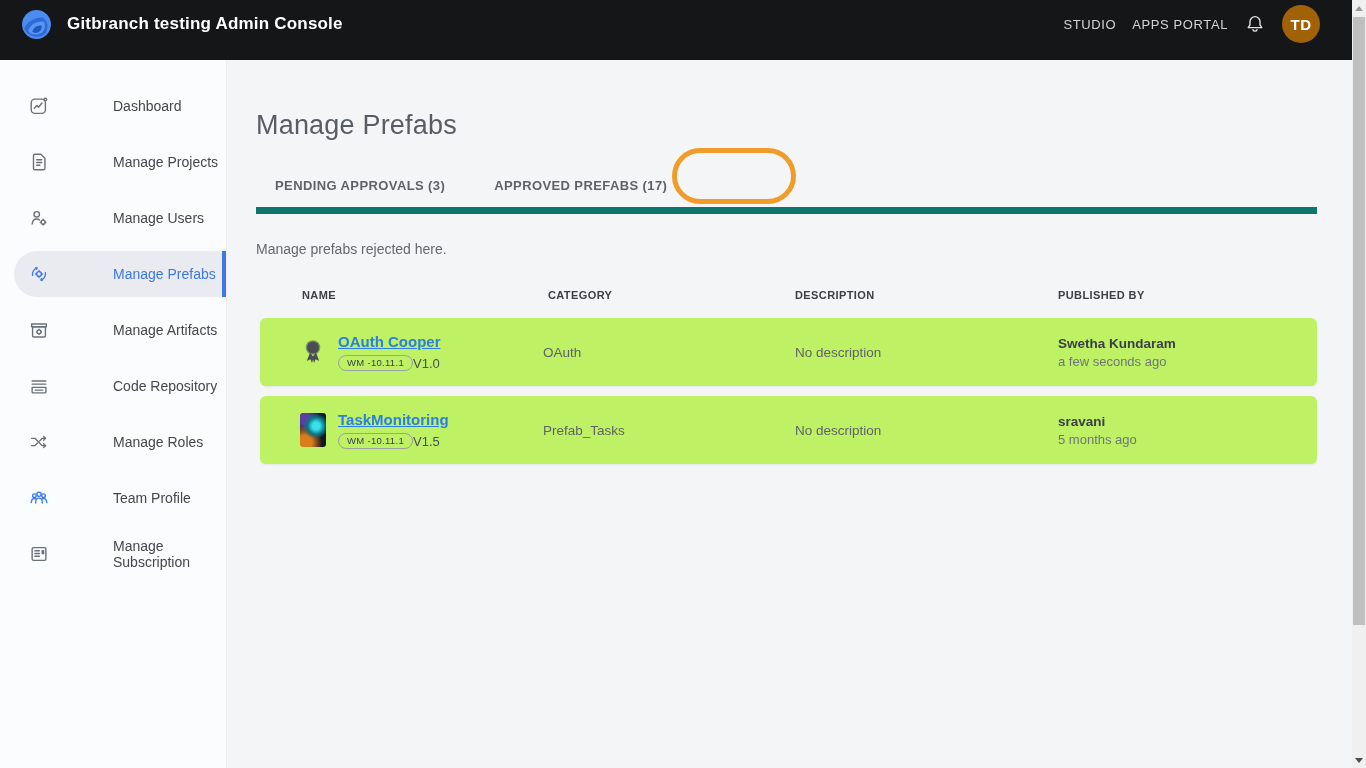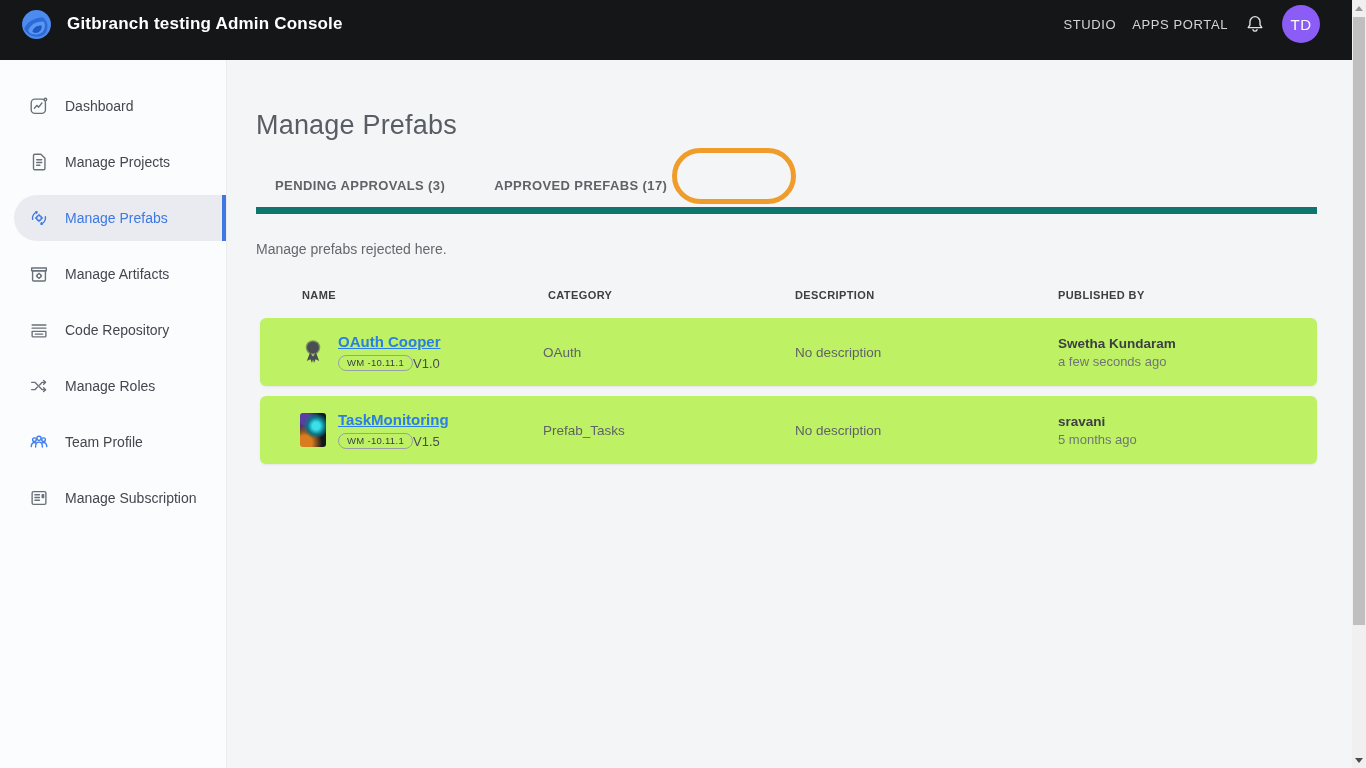--- a/index.html
+++ b/index.html
@@ -6,25 +6,25 @@
   html,body { width:1366px; height:768px; overflow:hidden; font-family:"Liberation Sans",sans-serif; background:#f4f5f7; }
   .app { position:relative; width:1366px; height:768px; }
 
   
   .topbar { position:absolute; top:0; left:0; width:1366px; height:60px; background:#151618; display:flex; align-items:center; padding:0 46px 12px 20px; z-index:5; }
   .logo { width:33px; height:33px; flex:0 0 auto; }
   .topbar-title { color:#fff; font-size:17px; font-weight:700; margin-left:14px; letter-spacing:.2px; }
   .topbar-right { margin-left:auto; display:flex; align-items:center; gap:16px; }
   .topbar-link { color:#d2d4d6; font-size:13px; letter-spacing:.6px; cursor:pointer; text-decoration:none; }
   .bell { width:22px; height:24px; display:block; }
-  .avatar { width:38px; height:38px; border-radius:50%; background:#8b5cf6; color:#fdfdfd; display:flex; align-items:center; justify-content:center; font-size:15px; font-weight:400; letter-spacing:.5px; cursor:pointer; }
+  .avatar { width:38px; height:38px; border-radius:50%; background:#a16207; color:#fdfdfd; display:flex; align-items:center; justify-content:center; font-size:15px; font-weight:700; letter-spacing:.5px; cursor:pointer; }
 
   
   .sidebar { position:absolute; top:60px; left:0; width:226px; height:708px; background:#fbfcfd; box-shadow:1px 0 0 #ececef; padding-top:18px; z-index:2; }
-  .side-item { position:relative; height:56px; display:flex; align-items:center; padding-left:28px; cursor:pointer; color:#43474e; font-size:14px; }
+  .side-item { position:relative; height:56px; display:flex; align-items:center; padding-left:28px; cursor:pointer; color:#43474e; font-size:14px;gap:48px; }
   .side-item .icn { width:22px; height:22px; margin-right:15px; flex:0 0 auto; }
   .side-item .icn svg { width:22px; height:22px; stroke:#697077; fill:none; stroke-width:1.5; stroke-linecap:round; stroke-linejoin:round; }
   .side-item.blue-icn .icn svg { stroke:#3f7ef0; }
   .side-item.active { color:#3d78e3; }
   .side-item.active .pill { position:absolute; left:14px; right:4px; top:5px; bottom:5px; background:#e9ebf1; border-radius:23px 0 0 23px; z-index:0; }
   .side-item.active .bar { position:absolute; right:0; top:5px; bottom:5px; width:4px; background:#3d78e3; z-index:1; }
   .side-item.active .icn svg { stroke:#3d78e3; }
   .side-item > span, .side-item > .icn { position:relative; z-index:1; }
 
   
@@ -107,20 +107,31 @@
     <div class="side-item">
       <span class="icn">
         <svg viewBox="0 0 24 24">
             <path d="M7.5 3.5 h6.5 l4.5 4.5 v11 a1.5 1.5 0 0 1 -1.5 1.5 h-9.5 a1.5 1.5 0 0 1 -1.5 -1.5 v-14 a1.5 1.5 0 0 1 1.5 -1.5 Z"></path>
             <path d="M9.5 9.5 h5.5 M9.5 12.5 h5.5 M9.5 15.5 h3.5"></path>
           </svg>
       </span>
       <span>Manage Projects</span>
     </div>
 
+    <div class="side-item">
+      <span class="icn">
+        <svg viewBox="0 0 24 24">
+            <circle cx="9.5" cy="8" r="3"></circle>
+            <path d="M4.5 18.5 c.4-3.6 2.5-5.4 5-5.4 1.2 0 2.2.4 3 1.1"></path>
+            <circle cx="16.5" cy="16.5" r="2.2"></circle>
+            <path d="M16.5 13.3 v1 M16.5 18.7 v1 M13.4 16.5 h1 M18.6 16.5 h1"></path>
+          </svg>
+      </span>
+      <span>Manage Users</span>
+    </div>
 
     <div class="side-item active">
       <span class="pill"></span>
       <span class="bar"></span>
       <span class="icn">
         <svg viewBox="0 0 24 24">
             <circle cx="12" cy="12" r="2.6"></circle>
             <path d="M12 8.2 v1 M12 14.8 v1 M8.2 12 h1 M14.8 12 h1"></path>
             <path d="M5 13.5 A7.2 7.2 0 0 1 10 5.3 l-1.5-.2 M10 5.3 l-.6 1.6"></path>
             <path d="M19 10.5 A7.2 7.2 0 0 1 14 18.7 l1.5.2 M14 18.7 l.6-1.6"></path>

